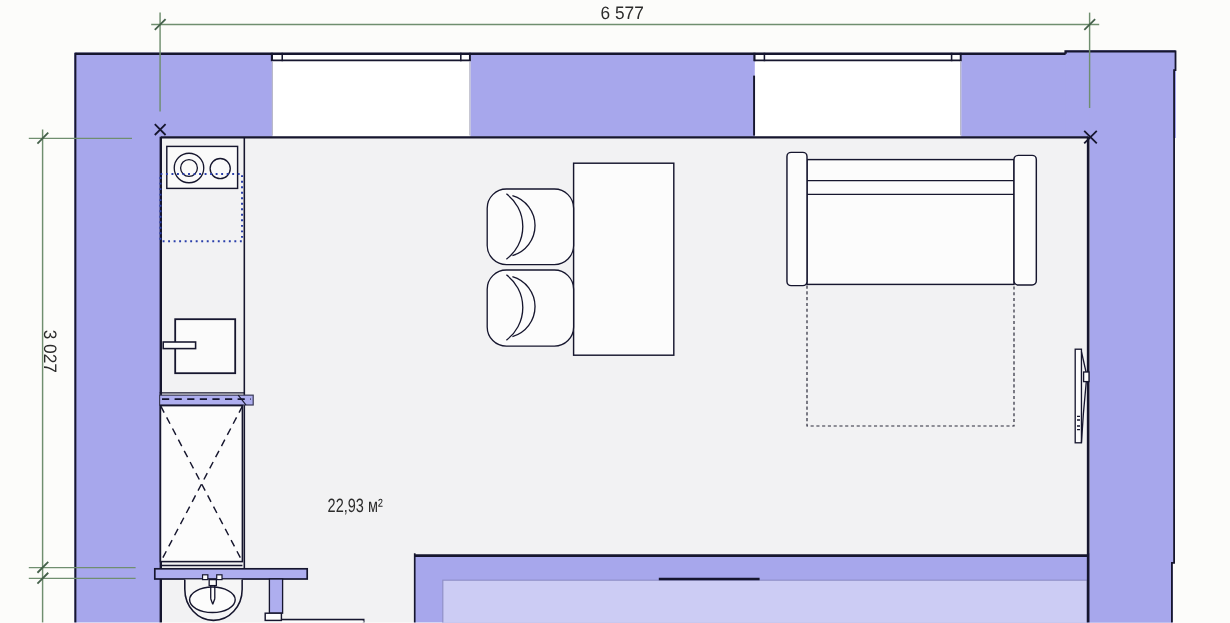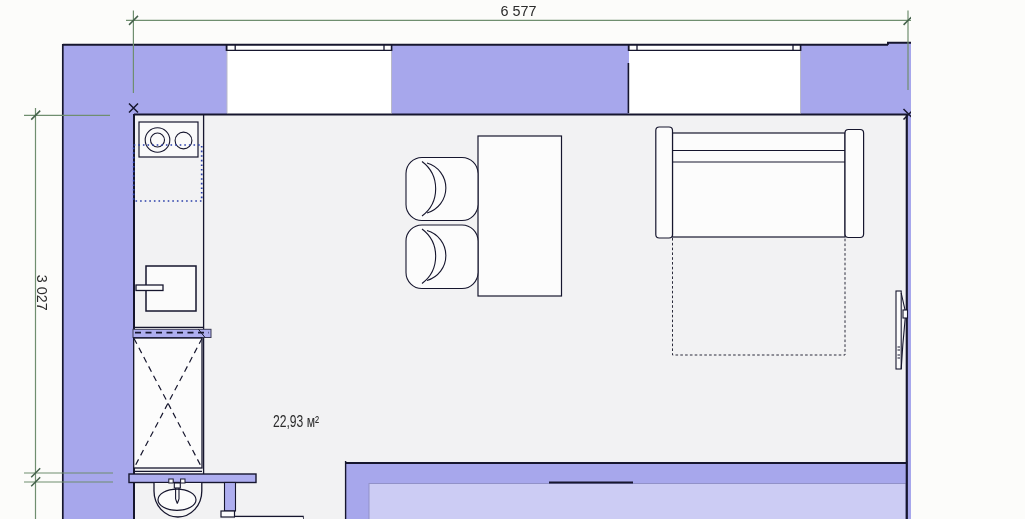--- a/index.html
+++ b/index.html
@@ -1,16 +1,16 @@
 <!DOCTYPE html>
 <html><head>
 <meta charset="utf-8">
 <style>
   html,body{margin:0;padding:0;background:#fcfcfa;}
-  #page{position:relative;width:911px;height:519px;overflow:hidden;background:#fcfcfa;
+  #page{position:relative;width:1025px;height:519px;overflow:hidden;background:#fcfcfa;
         font-family:"Liberation Sans",sans-serif;}
   svg{position:absolute;left:0;top:0;}
 </style>
 </head>
 <body>
 <div id="page">
 <svg width="1025" height="519" viewBox="0 0 1025 519">
 
   <rect x="0" y="0" width="1025" height="519" fill="#fcfcfa"></rect>
 

